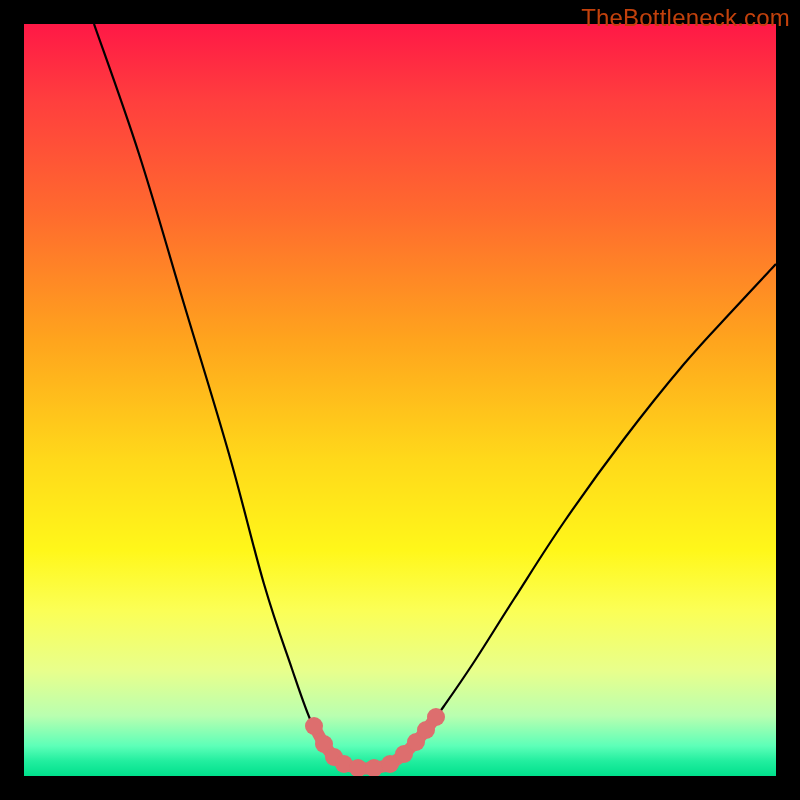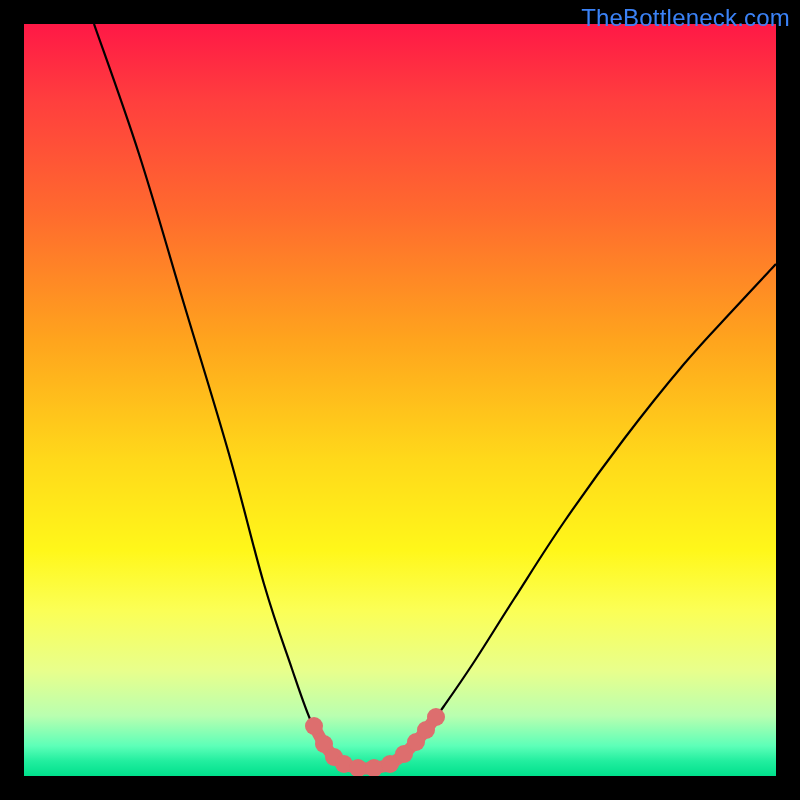--- a/index.html
+++ b/index.html
@@ -29,21 +29,21 @@
       #b9ffb0 92%,
       #5dffb8 96%,
       #22ee9f 98%,
       #00e08c 100%
     );
   }
   .watermark {
     position: absolute;
     top: 4px;
     right: 10px;
-    color: #3b82f6;
+    color: #c2410c;
     font-size: 24px;
     font-weight: 400;
     letter-spacing: 0.2px;
     z-index: 5;
   }
   svg.curve {
     position: absolute;
     left: 0;
     top: 0;
     width: 752px;

